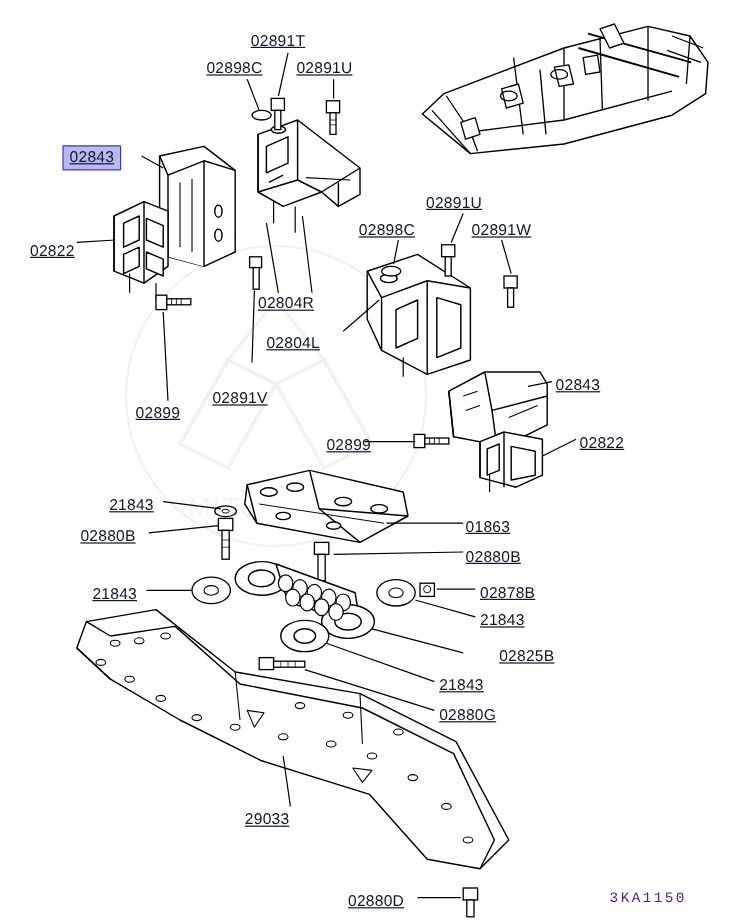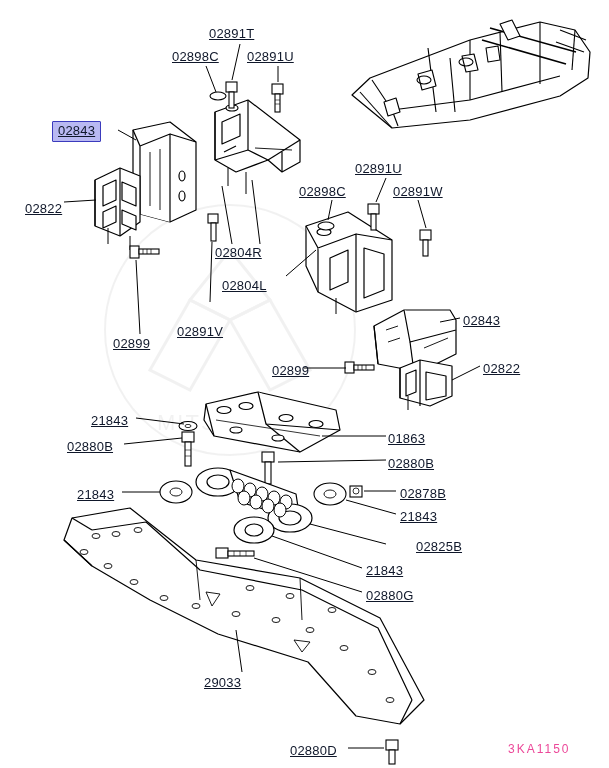--- a/index.html
+++ b/index.html
@@ -34,24 +34,24 @@
   }
   .label.highlight {
     background: #b9b9f2;
     border: 1px solid #3b3bbd;
     padding: 2px 5px 3px 5px;
     font-size: 13px;
     border-radius: 1px;
   }
   .figcode {
     position: absolute;
-    font-family: Liberation Sans, sans-serif;
+    font-family: Liberation Mono, monospace;
     font-size: 12px;
     letter-spacing: 2px;
-    color: #ec4899;
+    color: #4c1d95;
   }
 </style>
 </head>
 <body>
 
 <div id="root">
 
   <svg id="diagram-svg" viewBox="0 0 609 768">
     <defs>
       <g id="boltShape">

